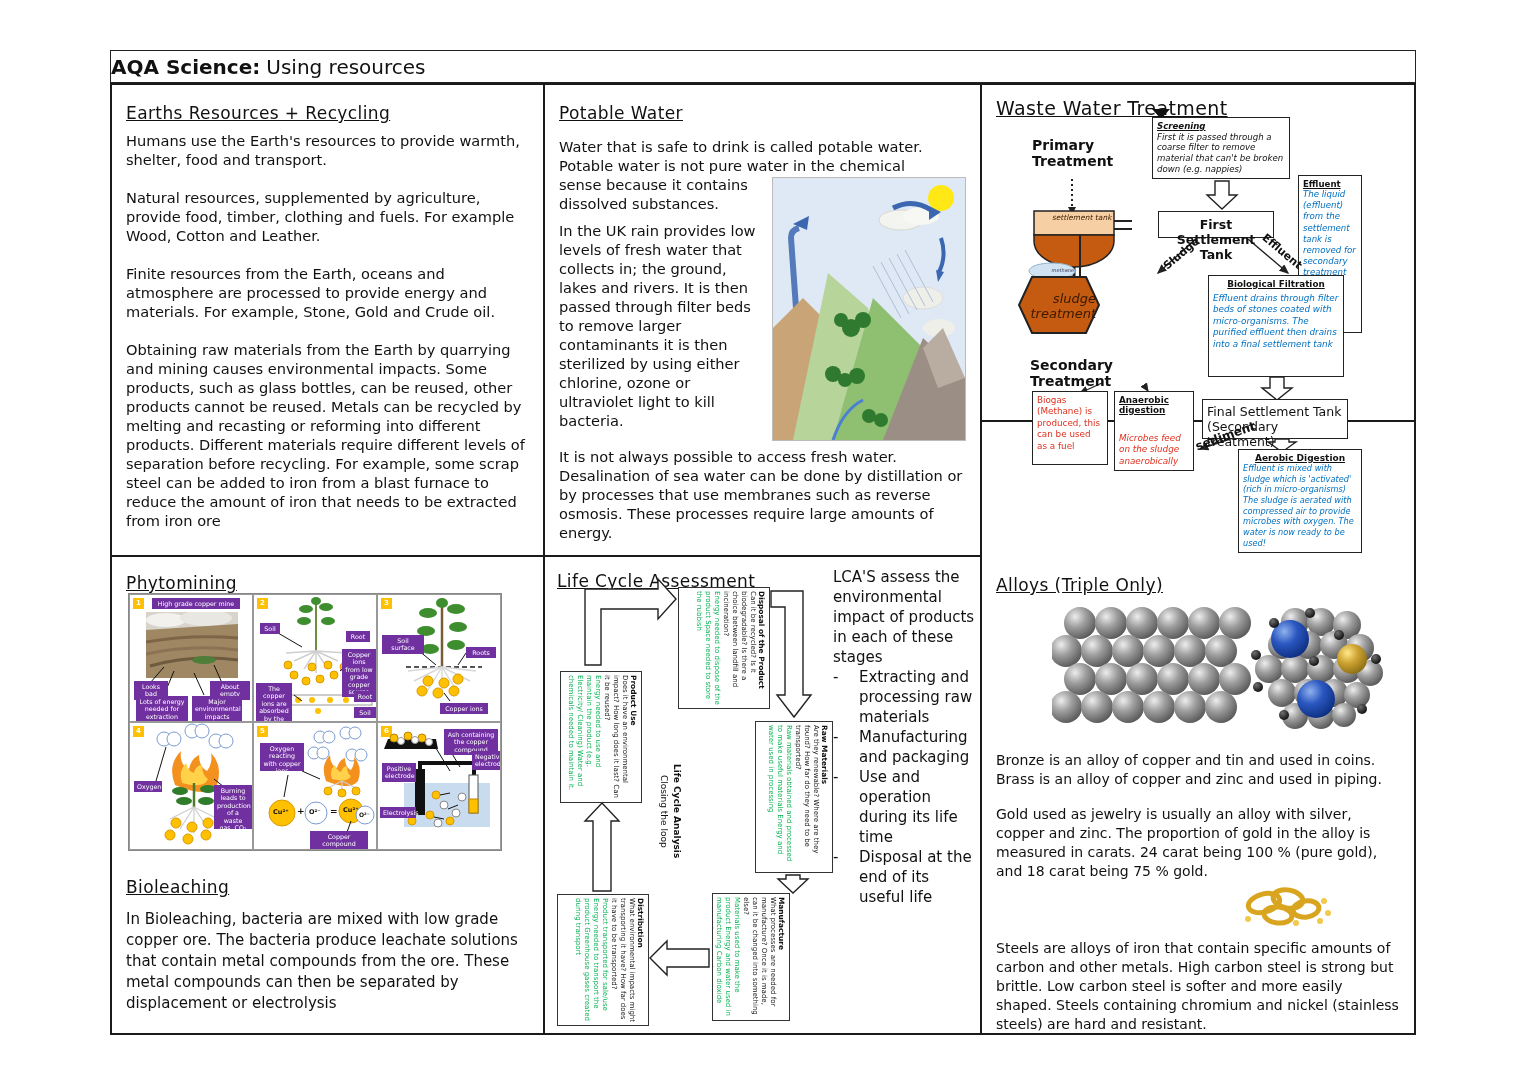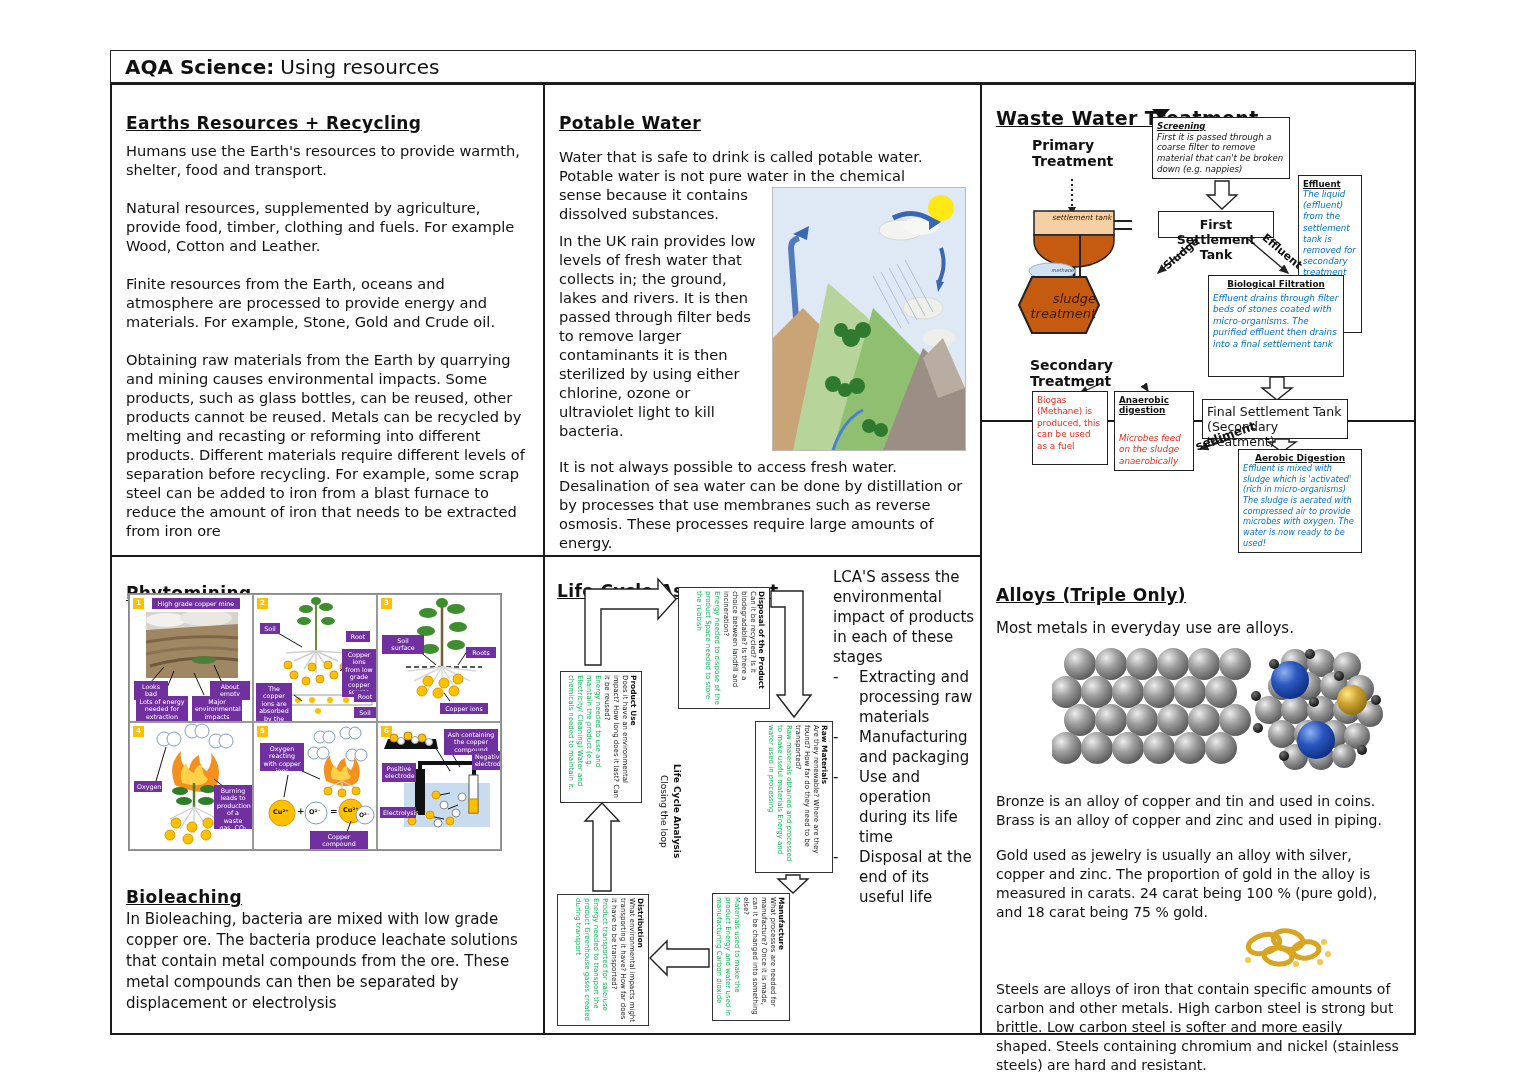--- a/index.html
+++ b/index.html
@@ -1,31 +1,31 @@
 <!DOCTYPE html>
 <html><head>
 <meta charset="utf-8">
 <style>
   html,body{margin:0;padding:0;background:#ffffff;}
   .sheet{position:relative;width:1527px;height:1080px;background:#fff;
          font-family:"DejaVu Sans",sans-serif;color:#111;overflow:hidden;}
   .header-bar{position:absolute;left:110px;top:50px;width:1306px;height:33px;
 MILLIS    background:#c5e0b4;border:1.5px solid #222;box-sizing:border-box;
-    display:flex;align-items:center;padding-left:14px;font-size:20px;}
+    display:flex;align-items:center;font-size:20px;}
   .header-bar b{margin-right:6px;}
   .board{position:absolute;left:110px;top:83px;width:1306px;height:952px;
          border:2px solid #1a1a1a;box-sizing:border-box;}
   .cell{position:absolute;box-sizing:border-box;}
   .c-tl{left:0;top:0;width:433px;height:472px;border-right:2px solid #1a1a1a;border-bottom:2px solid #1a1a1a;}
   .c-tm{left:433px;top:0;width:437px;height:472px;border-right:2px solid #1a1a1a;border-bottom:2px solid #1a1a1a;}
   .c-tr{left:870px;top:0;width:432px;height:337px;border-bottom:2px solid #1a1a1a;}
   .c-bl{left:0;top:472px;width:433px;height:476px;border-right:2px solid #1a1a1a;}
   .c-bm{left:433px;top:472px;width:437px;height:476px;border-right:2px solid #1a1a1a;}
   .c-br{left:870px;top:472px;width:432px;height:476px;}
-  .sec-title{font-weight:bold;text-decoration:underline;font-size:17px;letter-spacing:.4px;margin:16px 0 8px 0;}
+  .sec-title{font-weight:normal;text-decoration:underline;font-size:17px;letter-spacing:.4px;margin:6px 0 8px 0;}
   .bt{font-size:14.6px;line-height:19px;margin:0 0 18px 0;}
   .pad{padding:12px 14px;}
   
   .wc-float{float:right;width:192px;height:262px;margin:2px 0 6px 8px;border:1px solid #bbb;}
   .clear{clear:both;}
   
   .ww{position:relative;width:100%;height:100%;font-size:10px;}
   .wbox{position:absolute;border:1.5px solid #222;background:#fff;box-sizing:border-box;padding:3px 4px;}
   .wtitle{font-weight:bold;text-decoration:underline;}
   .hand{font-style:italic;line-height:1.25;}
@@ -522,21 +522,20 @@
           </div>
         <div class="lca-bullet">
             <span class="d">-</span>
             <span>Disposal at the end of its useful life</span>
           </div>
       </div>
     </div>
 
     <div class="cell c-br pad alloys">
       <div class="sec-title">Alloys (Triple Only)</div>
-      <p class="bt" style="margin:14px 0 6px 0;font-size:15px;">Most metals in everyday use are alloys.</p>
 
       <svg width="340" height="134" viewBox="0 0 340 134" style="margin-left:56px;">
         <defs>
           <radialGradient id="gGray" cx="35%" cy="30%" r="75%">
               <stop offset="0%" stop-color="#ededed"></stop>
               <stop offset="45%" stop-color="#9e9e9e"></stop>
               <stop offset="100%" stop-color="#565656"></stop>
             </radialGradient>
           <radialGradient id="gBlue" cx="35%" cy="30%" r="75%">
               <stop offset="0%" stop-color="#8fb2ee"></stop>

